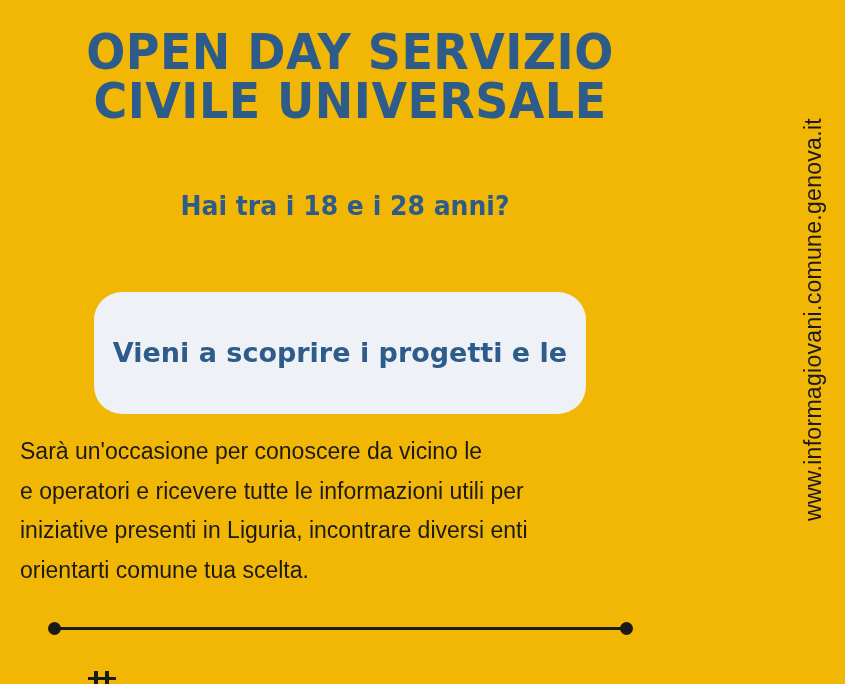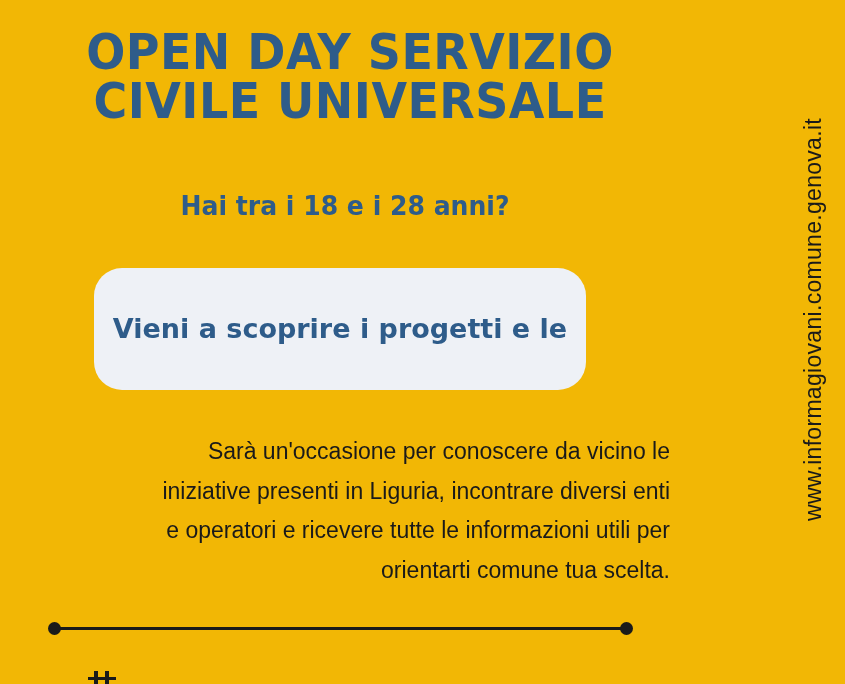--- a/index.html
+++ b/index.html
@@ -49,21 +49,21 @@
     font-family: "DejaVu Sans", sans-serif;
     font-weight: bold;
     font-size: 27px;
     letter-spacing: 0px;
     transform: scaleX(0.93);
     transform-origin: center top;
   }
   .callout {
     position: absolute;
     left: 94px;
-    top: 268px;
+    top: 292px;
     width: 492px;
     height: 122px;
     background: #EEF1F6;
     border-radius: 28px;
     box-sizing: border-box;
     display: flex;
     flex-direction: column;
     align-items: center;
     justify-content: center;
   }
@@ -74,21 +74,21 @@
     font-size: 27px;
     line-height: 1.32;
     text-align: center;
     white-space: nowrap;
   }
   .body-copy {
     position: absolute;
     left: 20px;
     top: 432px;
     width: 650px;
-    text-align: right;
+    text-align: left;
     color: #1A1A1A;
     font-family: "Liberation Sans", sans-serif;
     font-size: 23px;
     line-height: 1.72;
   }
   .body-copy .bline {
     display: block;
     white-space: nowrap;
   }
   .divider {
@@ -154,22 +154,22 @@
   </div>
 
   <div class="subhead">Hai tra i 18 e i 28 anni?</div>
 
   <div class="callout">
     <span class="ctext">Vieni a scoprire i progetti e le</span>
   </div>
 
   <div class="body-copy">
     <span class="bline">Sarà un'occasione per conoscere da vicino le</span>
+    <span class="bline">e operatori e ricevere tutte le informazioni utili per</span>
     <span class="bline">iniziative presenti in Liguria, incontrare diversi enti</span>
-    <span class="bline">e operatori e ricevere tutte le informazioni utili per</span>
     <span class="bline">orientarti comune tua scelta.</span>
   </div>
 
   <div class="divider">
     <div class="bar"></div>
     <div class="dot left"></div>
     <div class="dot right"></div>
   </div>
 
   <div class="website">www.informagiovani.comune.genova.it</div>

